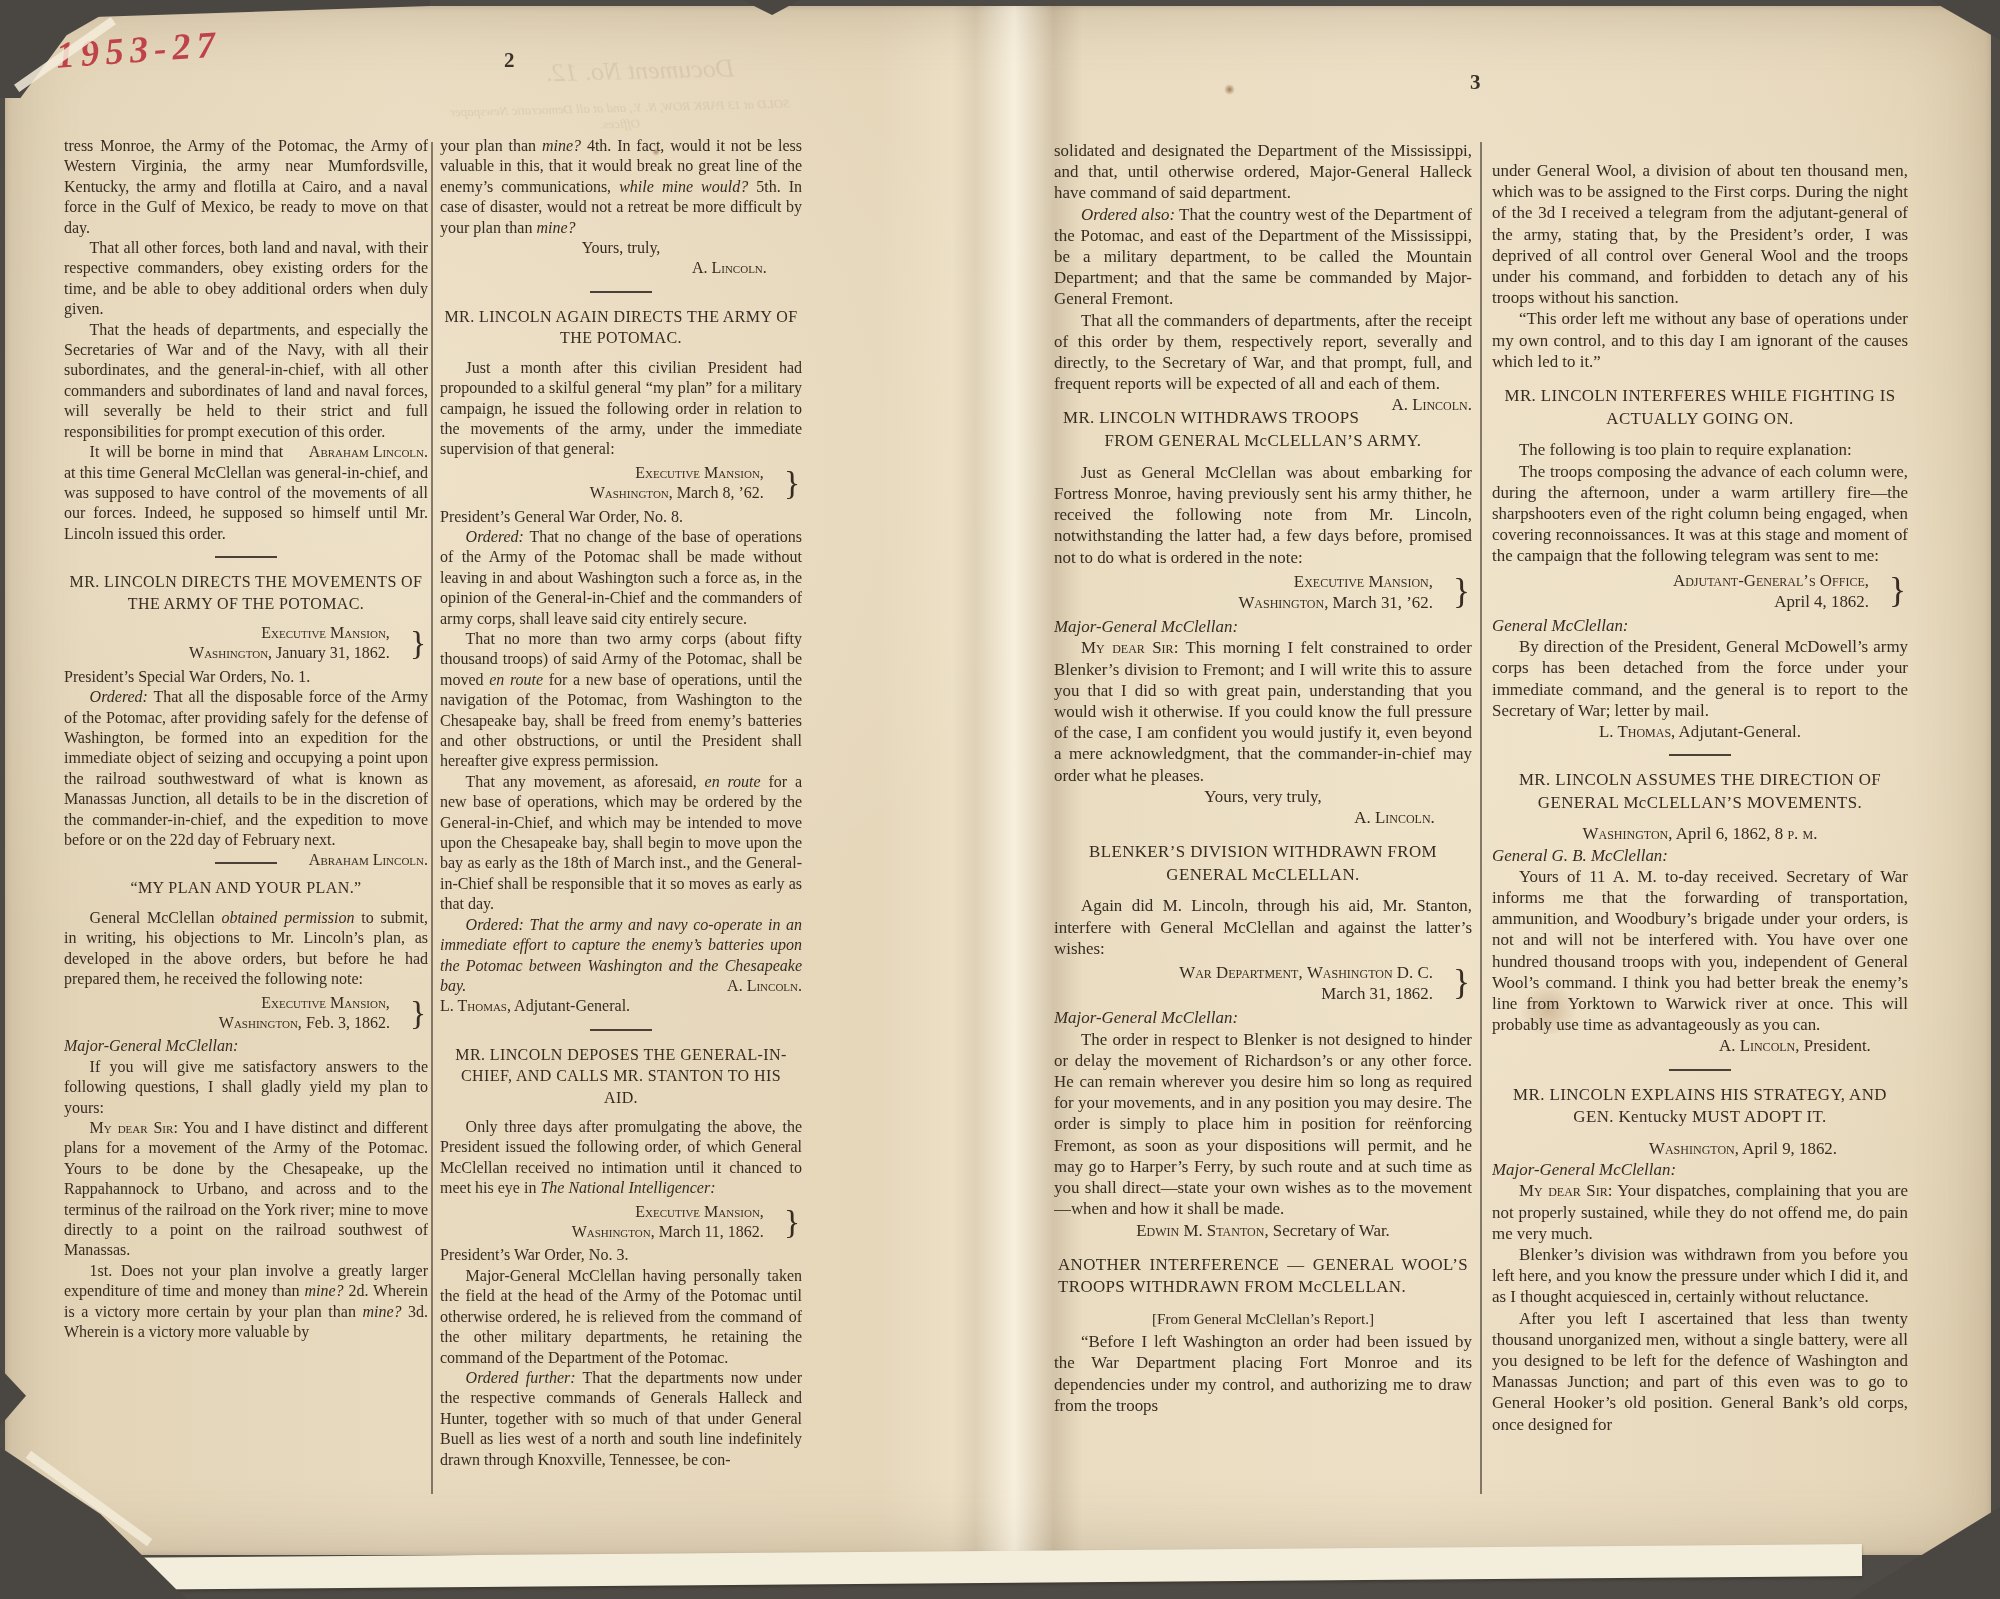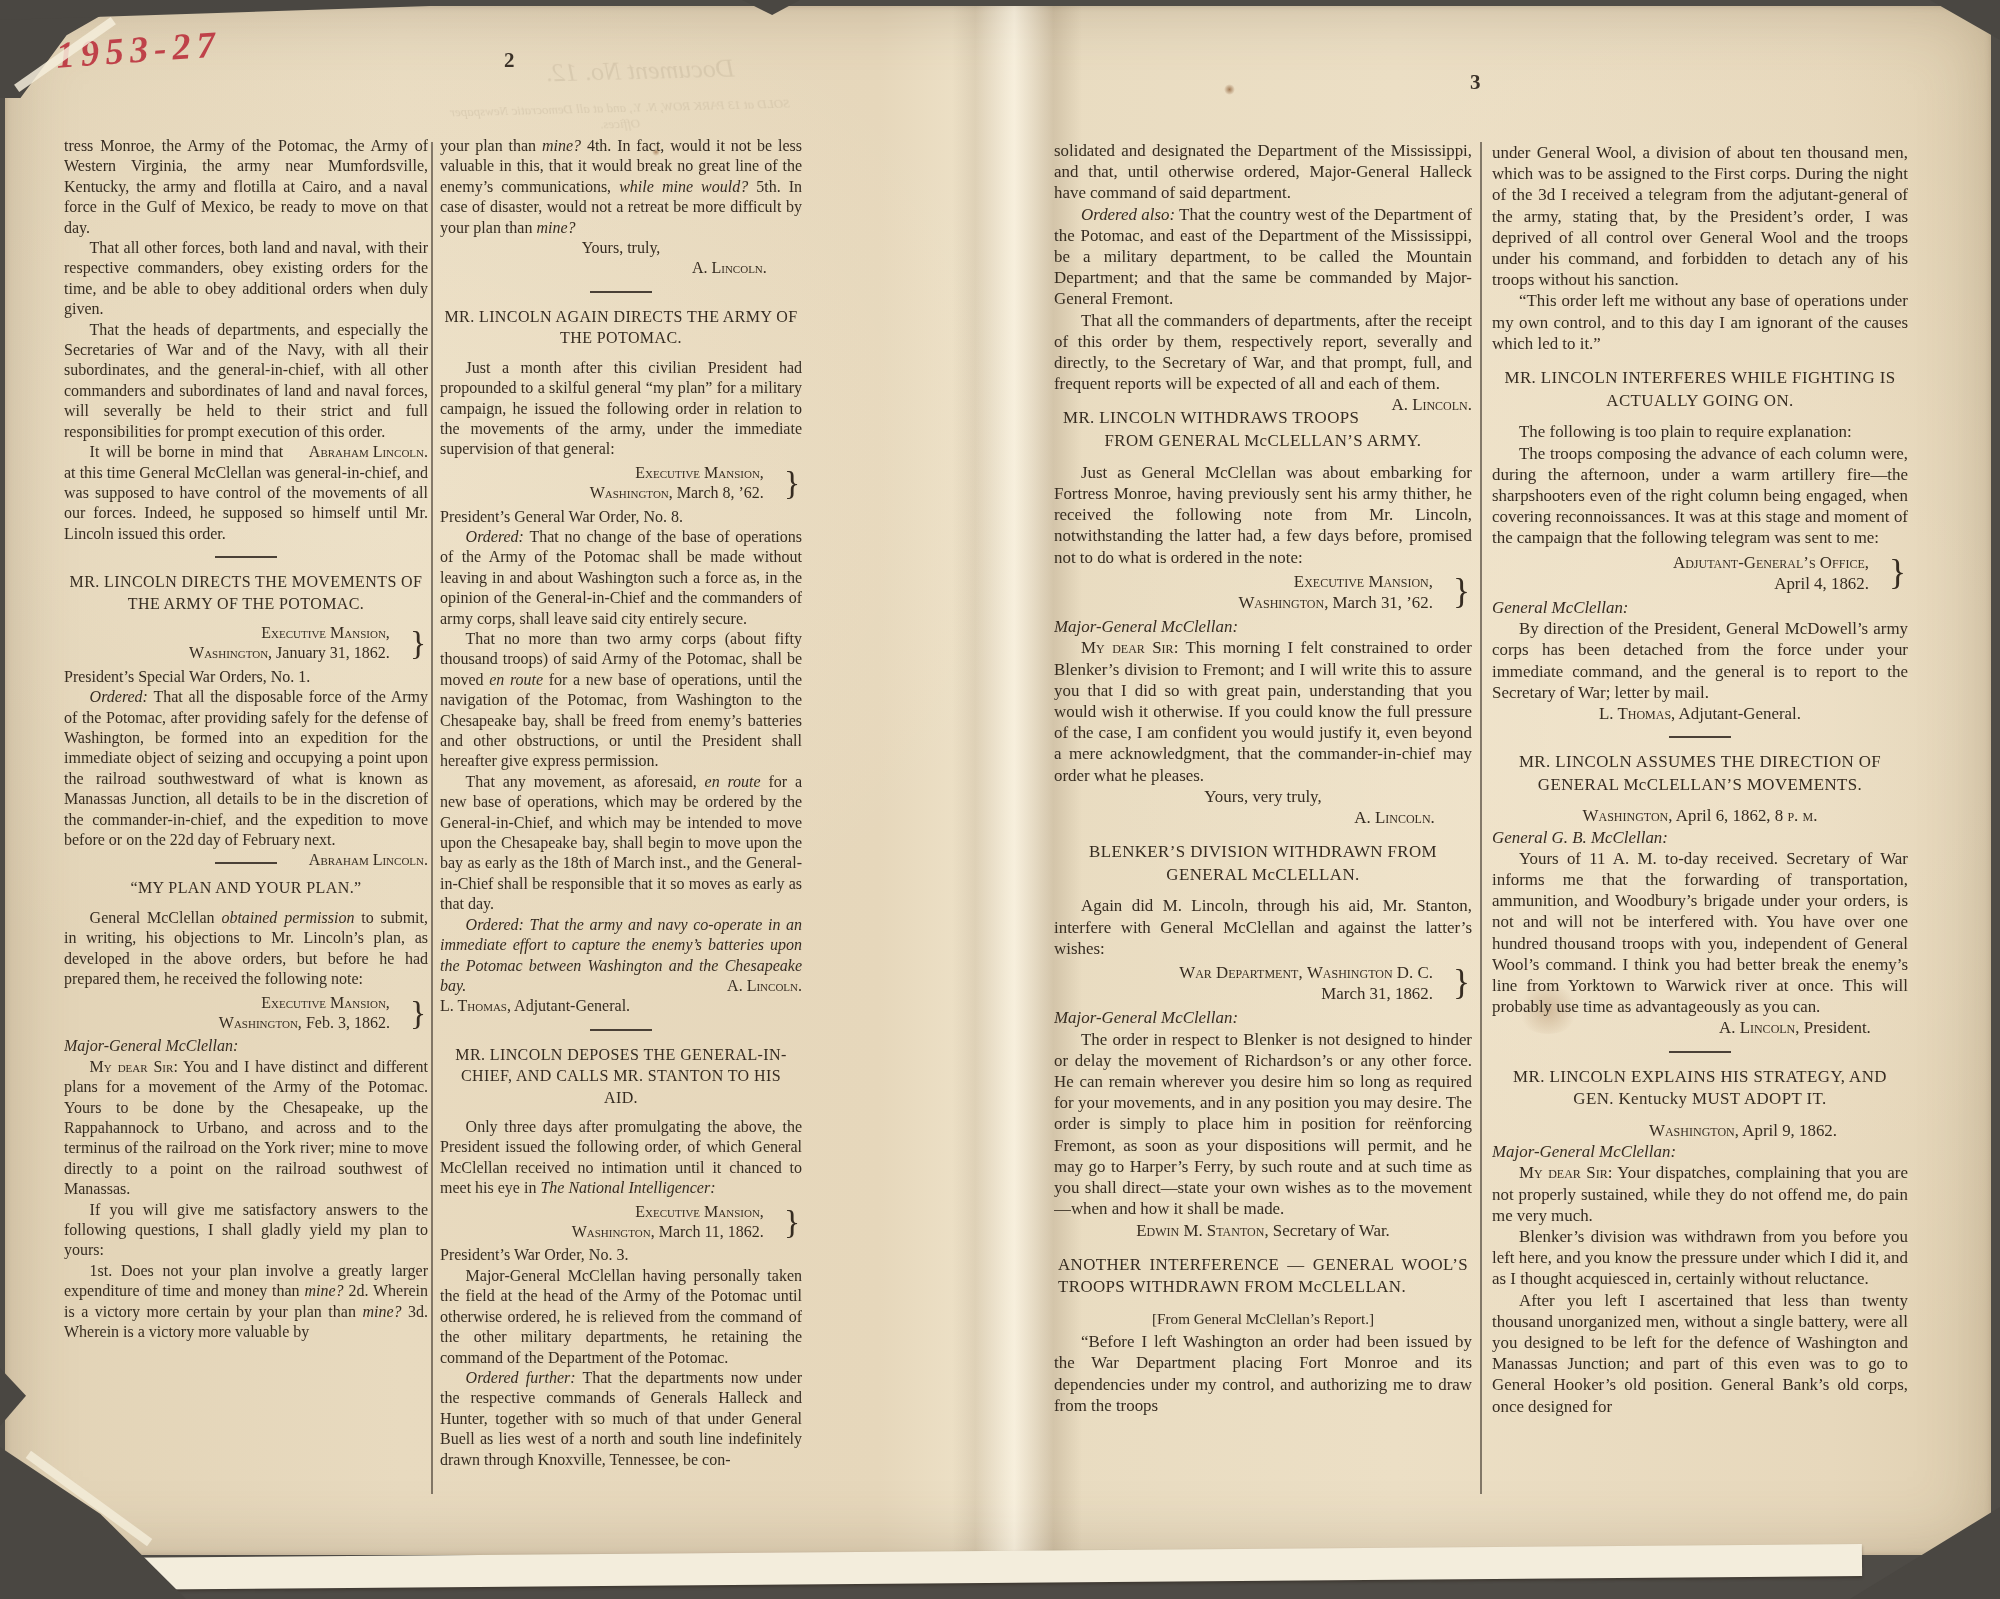--- a/index.html
+++ b/index.html
@@ -52,21 +52,21 @@
   .pagenum-left{left:504px;top:48px;}
   .pagenum-right{left:1470px;top:70px;}
 
   
   .col{position:absolute;text-align:justify;color:#362c21;overflow:hidden;hyphens:auto;}
   .lp{font-size:16px;line-height:20.4px;}
   .rp{font-size:16.9px;line-height:21.2px;}
   #colL1{left:64px;top:136px;width:364px;height:1378px;}
   #colL2{left:440px;top:136px;width:362px;height:1372px;}
   #colR1{left:1054px;top:140px;width:418px;height:1364px;}
-  #colR2{left:1492px;top:142px;width:416px;height:1356px;}
+  #colR2{left:1492px;top:160px;width:416px;height:1356px;}
   .vrule{position:absolute;width:1.6px;background:#4a4036;opacity:.65;}
   #vruleL{left:431px;top:142px;height:1352px;}
   #vruleR{left:1480px;top:142px;height:1352px;}
 
   .p{margin:0;text-indent:1.6em;}
   .np{text-indent:0;}
   .h{margin:13px 4px 9px;text-align:center;font-size:1em;letter-spacing:.4px;
      line-height:1.34;font-weight:normal;}
   .h-justify{text-align:justify;text-align-last:left;}
   .rule{width:62px;border:none;border-top:2px solid #4a4036;margin:12px auto 11px;}
@@ -126,22 +126,22 @@
       <h3 class="h">“MY PLAN AND YOUR PLAN.”</h3>
       <p class="p">General McClellan <i>obtained permission</i> to submit, in writing, his objections to Mr. Lincoln’s plan, as developed in the above orders, but before he had prepared them, he received the following note:</p>
       <div class="dl">
         <div class="dl-lines">
           <div><span class="sc">Executive Mansion,</span></div>
           <div><span class="sc">Washington,</span> Feb. 3, 1862.</div>
         </div>
         <span class="brace">}</span>
       </div>
       <p class="line align-left"><i>Major-General McClellan:</i></p>
+      <p class="p">If you will give me satisfactory answers to the following questions, I shall gladly yield my plan to yours:</p>
       <p class="p"><span class="sc">My dear Sir</span>:  You and I have distinct and different plans for a movement of the Army of the Potomac.  Yours to be done by the Chesapeake, up the Rappahannock to Urbano, and across and to the terminus of the railroad on the York river; mine to move directly to a point on the railroad southwest of Manassas.</p>
-      <p class="p">If you will give me satisfactory answers to the following questions, I shall gladly yield my plan to yours:</p>
       <p class="p">1st. Does not your plan involve a greatly larger expenditure of time and money than <i>mine?</i>  2d. Wherein is a victory more certain by your plan than <i>mine?</i>  3d. Wherein is a victory more valuable by</p>
     </div>
   <div class="col lp" id="colL2">
       <p class="p np">your plan than <i>mine?</i>  4th. In fact, would it not be less valuable in this, that it would break no great line of the enemy’s communications, <i>while mine would?</i>  5th. In case of disaster, would not a retreat be more difficult by your plan than <i>mine?</i></p>
       <p class="line align-center">Yours, truly,</p>
       <p class="line align-right"><span class="sc">A. Lincoln.</span></p>
       <div class="rule"></div>
       <h3 class="h">MR. LINCOLN AGAIN DIRECTS THE ARMY OF THE POTOMAC.</h3>
       <p class="p">Just a month after this civilian President had propounded to a skilful general “my plan” for a military campaign, he issued the following order in relation to the movements of the army, under the immediate supervision of that general:</p>
       <div class="dl">

